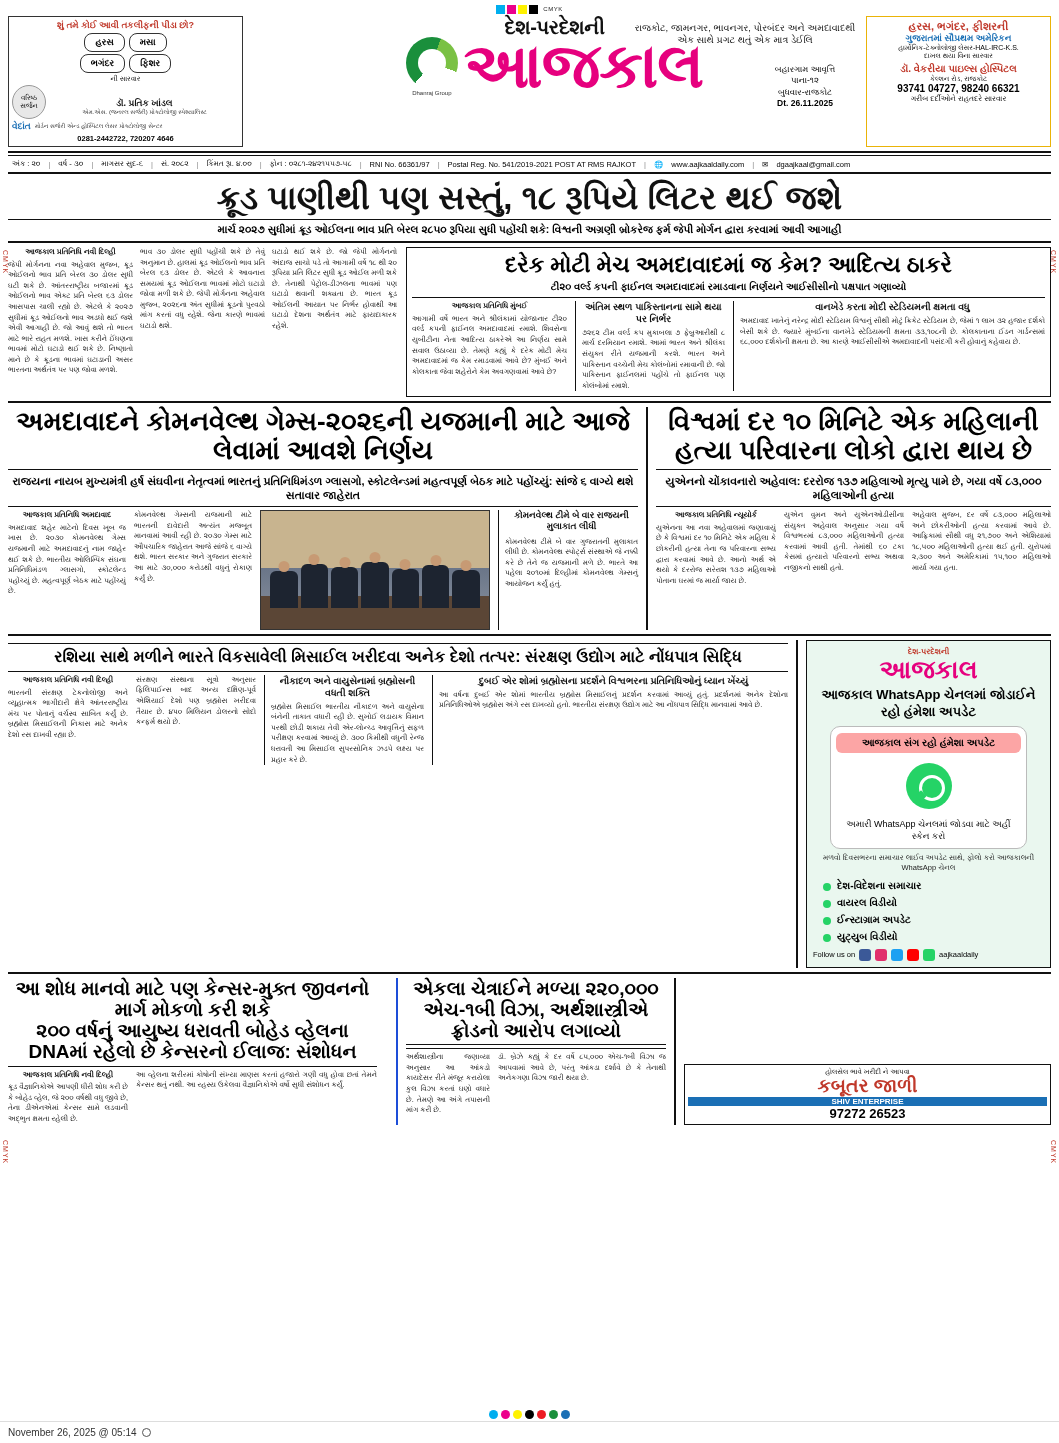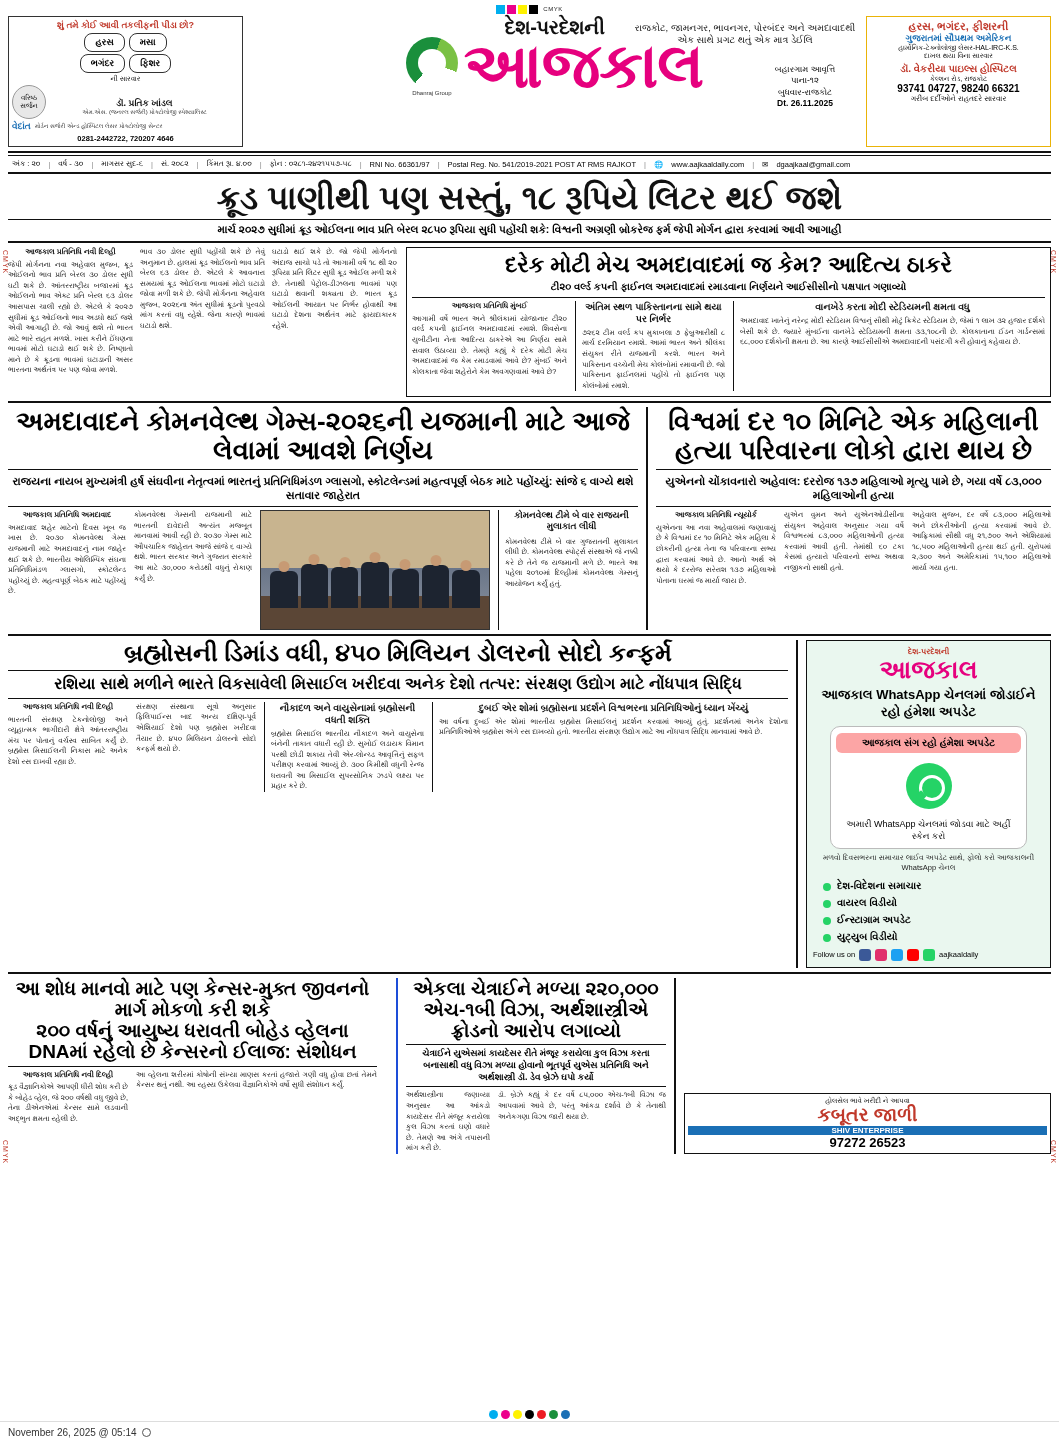--- a/index.html
+++ b/index.html
@@ -350,21 +350,20 @@
           <div>અહેવાલ મુજબ, દર વર્ષે ૮૩,૦૦૦ મહિલાઓ અને છોકરીઓની હત્યા કરવામાં આવે છે. આફ્રિકામાં સૌથી વધુ ૨૧,૭૦૦ અને એશિયામાં ૧૮,૫૦૦ મહિલાઓની હત્યા થઈ હતી. યુરોપમાં ૨,૩૦૦ અને અમેરિકામાં ૧૫,૧૦૦ મહિલાઓ માર્યા ગયા હતા.</div>
         </div>
       </div>
     </div>
   </div>
 
   <div class="rule"></div>
 
   <div class="cols">
     <div style="width:790px; padding-right:8px; border-right:2px solid #111;">
-      <div class="h3">બ્રહ્મોસની ડિમાંડ વધી, ૪૫૦ મિલિયન ડોલરનો સોદો કન્ફર્મ</div>
       <div class="rule-thin"></div>
       <div class="h3-sub">રશિયા સાથે મળીને ભારતે વિકસાવેલી મિસાઈલ ખરીદવા અનેક દેશો તત્પર: સંરક્ષણ ઉદ્યોગ માટે નોંધપાત્ર સિદ્ધિ</div>
       <div class="rule-thin"></div>
       <div class="cols">
         <div class="col" style="width:120px;">
           <div class="byline">આજકાલ પ્રતિનિધિ
 નવી દિલ્હી</div>
           <div>ભારતની સંરક્ષણ ટેકનોલોજી અને વ્યૂહાત્મક ભાગીદારી ક્ષેત્રે આંતરરાષ્ટ્રીય મંચ પર પોતાનું વર્ચસ્વ સાબિત કર્યું છે. બ્રહ્મોસ મિસાઈલની નિકાસ માટે અનેક દેશો રસ દાખવી રહ્યા છે.</div>
         </div>
         <div class="col" style="width:120px;">
@@ -427,21 +426,20 @@
         </div>
         <div class="col" style="flex:1;">
           <div>આ વ્હેલના શરીરમાં કોષોની સંખ્યા માણસ કરતાં હજારો ગણી વધુ હોવા છતાં તેમને કેન્સર થતું નથી. આ રહસ્ય ઉકેલવા વૈજ્ઞાનિકોએ વર્ષો સુધી સંશોધન કર્યું.</div>
         </div>
       </div>
     </div>
 
     <div style="width:270px; padding-right:8px; border-right:2px solid #111;">
       <div class="h3" style="font-size:19px;">એકલા ચેત્રાઈને મળ્યા ૨૨૦,૦૦૦ એચ-૧બી વિઝા, અર્થશાસ્ત્રીએ ફ્રોડનો આરોપ લગાવ્યો</div>
       <div class="rule-thin"></div>
-      <div class="h3-sub" style="font-size:9px;">ચેત્રાઈને યુએસમાં કાયદેસર રીતે મંજૂર કરાયેલા કુલ વિઝા કરતા બનાસાથી વધુ વિઝા મળ્યા હોવાનો ભૂતપૂર્વ યુએસ પ્રતિનિધિ અને અર્થશાસ્ત્રી ડૉ. ડેવ બ્રેઝે ઘપો કર્યો</div>
       <div class="rule-thin"></div>
       <div class="cols">
         <div class="col" style="width:84px;">
           <div>અર્થશાસ્ત્રીના જણાવ્યા અનુસાર આ આંકડો કાયદેસર રીતે મંજૂર કરાયેલા કુલ વિઝા કરતાં ઘણો વધારે છે. તેમણે આ અંગે તપાસની માંગ કરી છે.</div>
         </div>
         <div class="col" style="flex:1;">
           <div>ડૉ. બ્રેઝે કહ્યું કે દર વર્ષે ૮૫,૦૦૦ એચ-૧બી વિઝા જ આપવામાં આવે છે, પરંતુ આંકડા દર્શાવે છે કે તેનાથી અનેકગણા વિઝા જારી થયા છે.</div>
         </div>
       </div>
     </div>

